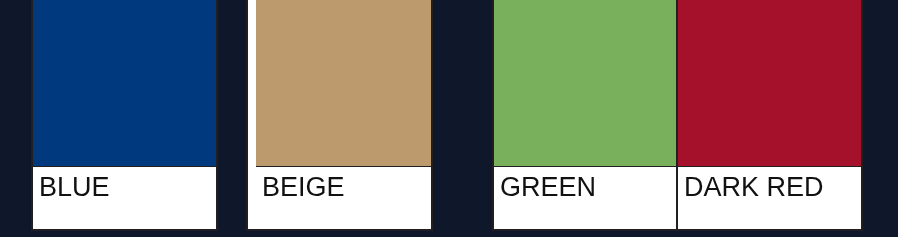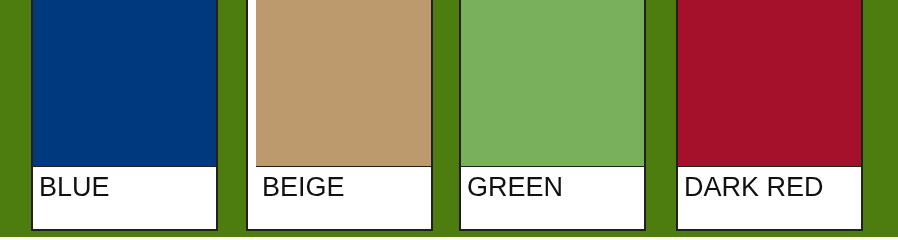--- a/index.html
+++ b/index.html
@@ -66,37 +66,37 @@
     line-height: 30px;
     font-weight: 400;
     color: #111111;
     letter-spacing: 0px;
     white-space: nowrap;
   }
 </style>
 </head>
 <body>
 
-<div id="swatch-board" style="background-color: #4d7c0f;">
+<div id="swatch-board" style="background-color: #0f172a;">
 
   <div class="swatch-card pos-0" style="border-color: rgb(35, 31, 32);">
     <div class="swatch-color" style="background-color: rgb(1, 57, 126); border-bottom-color: rgb(35, 31, 32);"></div>
     <div class="swatch-label-area">
       <span class="swatch-label">BLUE</span>
     </div>
   </div>
 
   <div class="swatch-card pos-1" style="border-color: rgb(35, 31, 32); padding-left: 8px;">
     <div class="swatch-color" style="background-color: rgb(188, 154, 110); border-bottom-color: rgb(35, 31, 32);"></div>
     <div class="swatch-label-area">
       <span class="swatch-label">BEIGE</span>
     </div>
   </div>
 
-  <div class="swatch-card pos-2" style="border-color: rgb(35, 31, 32);">
+  <div class="swatch-card pos-2" style="border-color: rgb(35, 31, 32); margin-left: 33px;">
     <div class="swatch-color" style="background-color: rgb(121, 176, 91); border-bottom-color: rgb(35, 31, 32);"></div>
     <div class="swatch-label-area">
       <span class="swatch-label">GREEN</span>
     </div>
   </div>
 
   <div class="swatch-card pos-3" style="border-color: rgb(35, 31, 32);">
     <div class="swatch-color" style="background-color: rgb(165, 16, 42); border-bottom-color: rgb(35, 31, 32);"></div>
     <div class="swatch-label-area">
       <span class="swatch-label">DARK RED</span>

